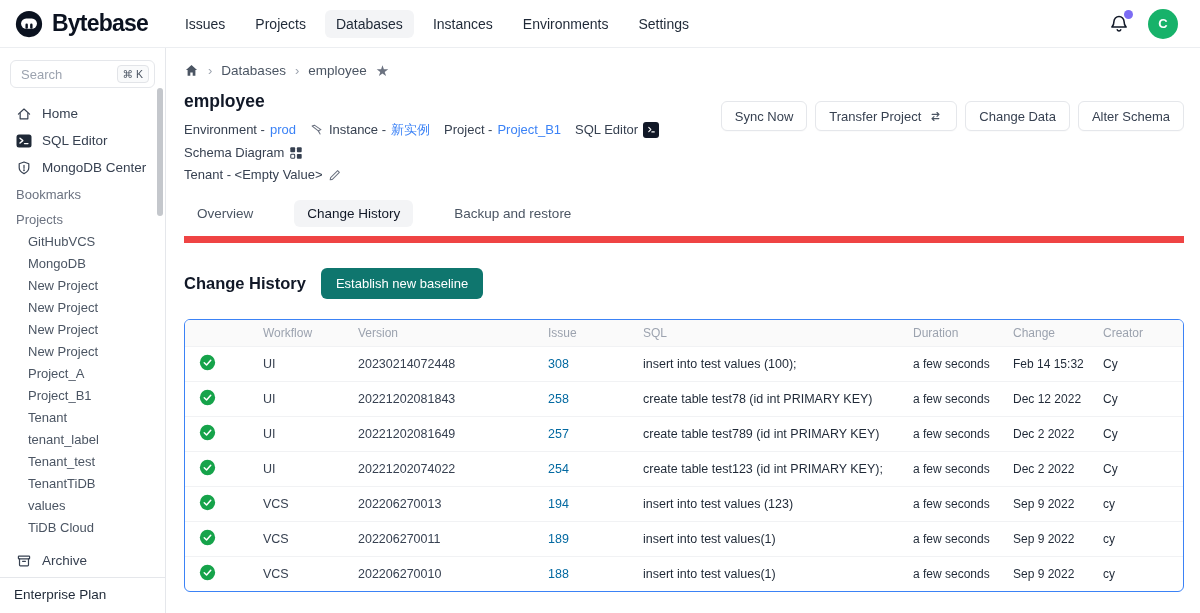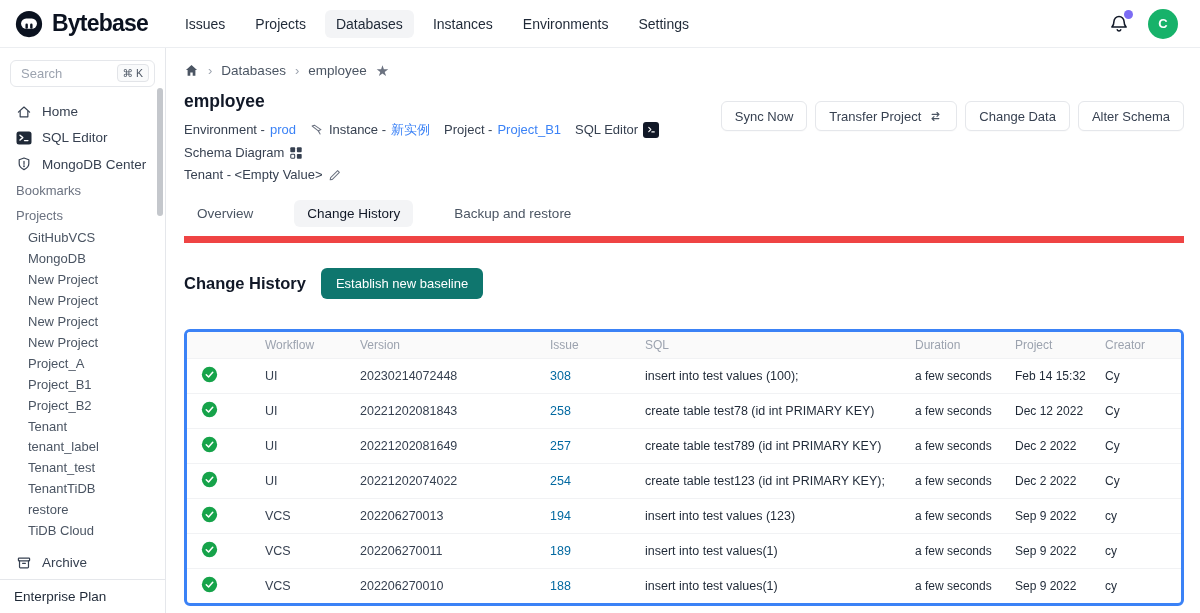--- a/index.html
+++ b/index.html
@@ -69,21 +69,21 @@
     border-bottom:7px solid #ef4444; }
   .tab { font-size:13.5px; color:#4b5563; padding:6px 13px; border-radius:6px; cursor:pointer; }
   .tab.active { background:#f3f4f6; color:#111827; }
 
   .section-head { margin-top:25px; display:flex; align-items:center; gap:15px; }
   .section-title { font-size:16.5px; font-weight:700; color:#111827; }
   .baseline-btn { background:#0f766e; color:#fff; border:none; border-radius:6px;
     padding:8px 15px; font-size:13px; font-weight:500; cursor:pointer; }
 
   
-  .table-wrap { margin-top:30px; border:3px solid #3b82f6; border-radius:6px; overflow:hidden; }
+  .table-wrap { margin-top:20px; border:1px solid #3b82f6; border-radius:6px; overflow:hidden; }
   table { width:100%; border-collapse:collapse; font-size:12.5px; table-layout:fixed; }
   thead th { background:#fafafa; color:#9ca3af; font-weight:500; text-align:left;
     padding:6px 8px; font-size:12px; }
   tbody td { padding:7px 8px; border-top:1px solid #f1f2f4; color:#374151; vertical-align:middle; }
   tbody tr { cursor:pointer; }
   .c-status { width:70px; padding-left:14px; }
   .c-workflow { width:95px; }
   .c-version { width:190px; }
   .c-issue { width:95px; }
   .c-sql { width:270px; }
@@ -189,31 +189,30 @@
       <div class="proj-item">New Project</div>
 
       <div class="proj-item">New Project</div>
 
       <div class="proj-item">New Project</div>
 
       <div class="proj-item">Project_A</div>
 
       <div class="proj-item">Project_B1</div>
 
-      <div class="proj-item">Project_B2</div>
 
       <div class="proj-item">Tenant</div>
 
       <div class="proj-item">tenant_label</div>
 
       <div class="proj-item">Tenant_test</div>
 
       <div class="proj-item">TenantTiDB</div>
 
-      <div class="proj-item">restore</div>
+      <div class="proj-item">values</div>
 
       <div class="proj-item">TiDB Cloud</div>
 
     <div class="archive-row">
       <span style="display:inline-flex;">
         <svg width="16" height="16" viewBox="0 0 20 20" fill="none" stroke="#374151" stroke-width="1.5" stroke-linecap="round" stroke-linejoin="round">
           <rect x="3" y="4" width="14" height="3.4" rx="0.8"></rect>
           <path d="M4.4 7.4V15c0 .6.4 1 1 1h9.2c.6 0 1-.4 1-1V7.4"></path>
           <path d="M8.2 10.4h3.6"></path>
         </svg>
@@ -332,21 +331,21 @@
     <div class="table-wrap">
       <table>
         <thead>
           <tr>
             <th class="c-status"></th>
             <th class="c-workflow">Workflow</th>
             <th class="c-version">Version</th>
             <th class="c-issue">Issue</th>
             <th class="c-sql">SQL</th>
             <th class="c-duration">Duration</th>
-            <th class="c-created">Project</th>
+            <th class="c-created">Change</th>
             <th class="c-creator">Creator</th>
           </tr>
         </thead>
         <tbody>
 
             <tr>
               <td class="c-status">
                 <span class="check">
                   <svg width="17" height="17" viewBox="0 0 20 20">
                     <circle cx="10" cy="10" r="9" fill="#16a34a"></circle>

